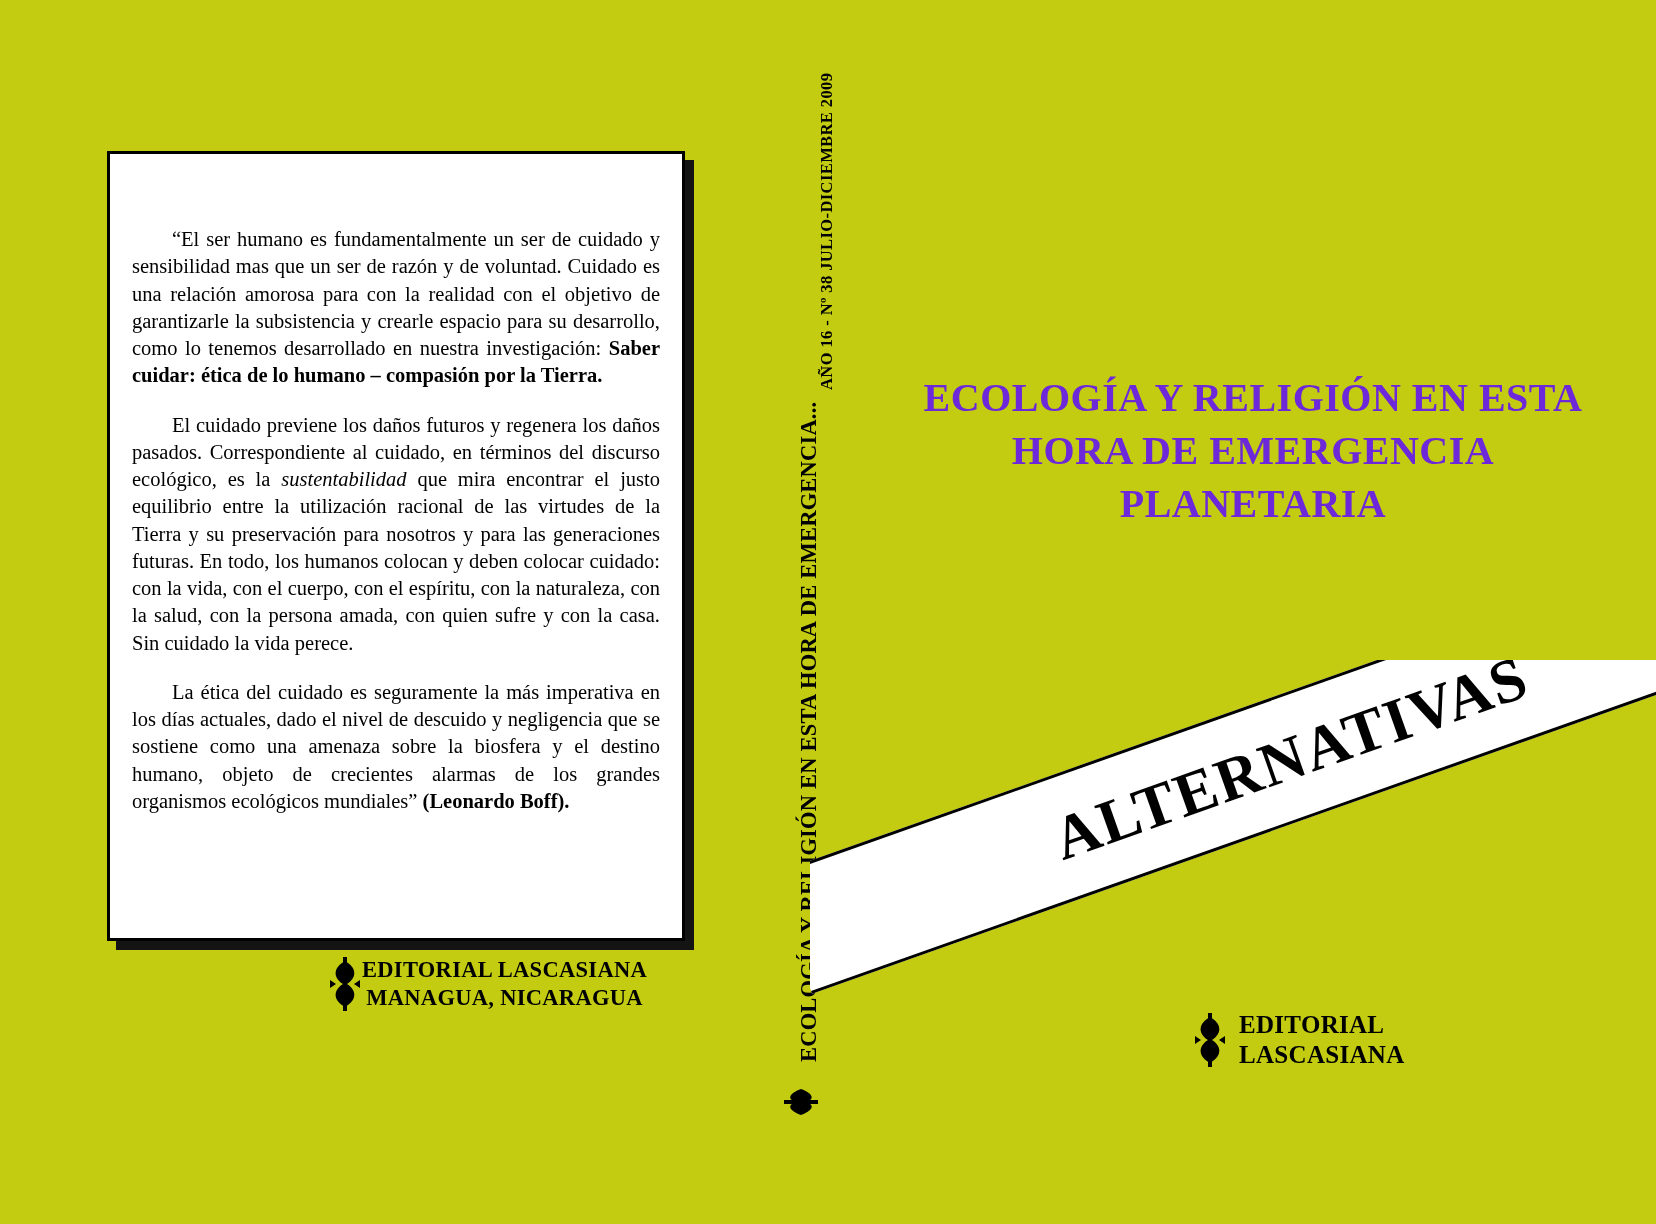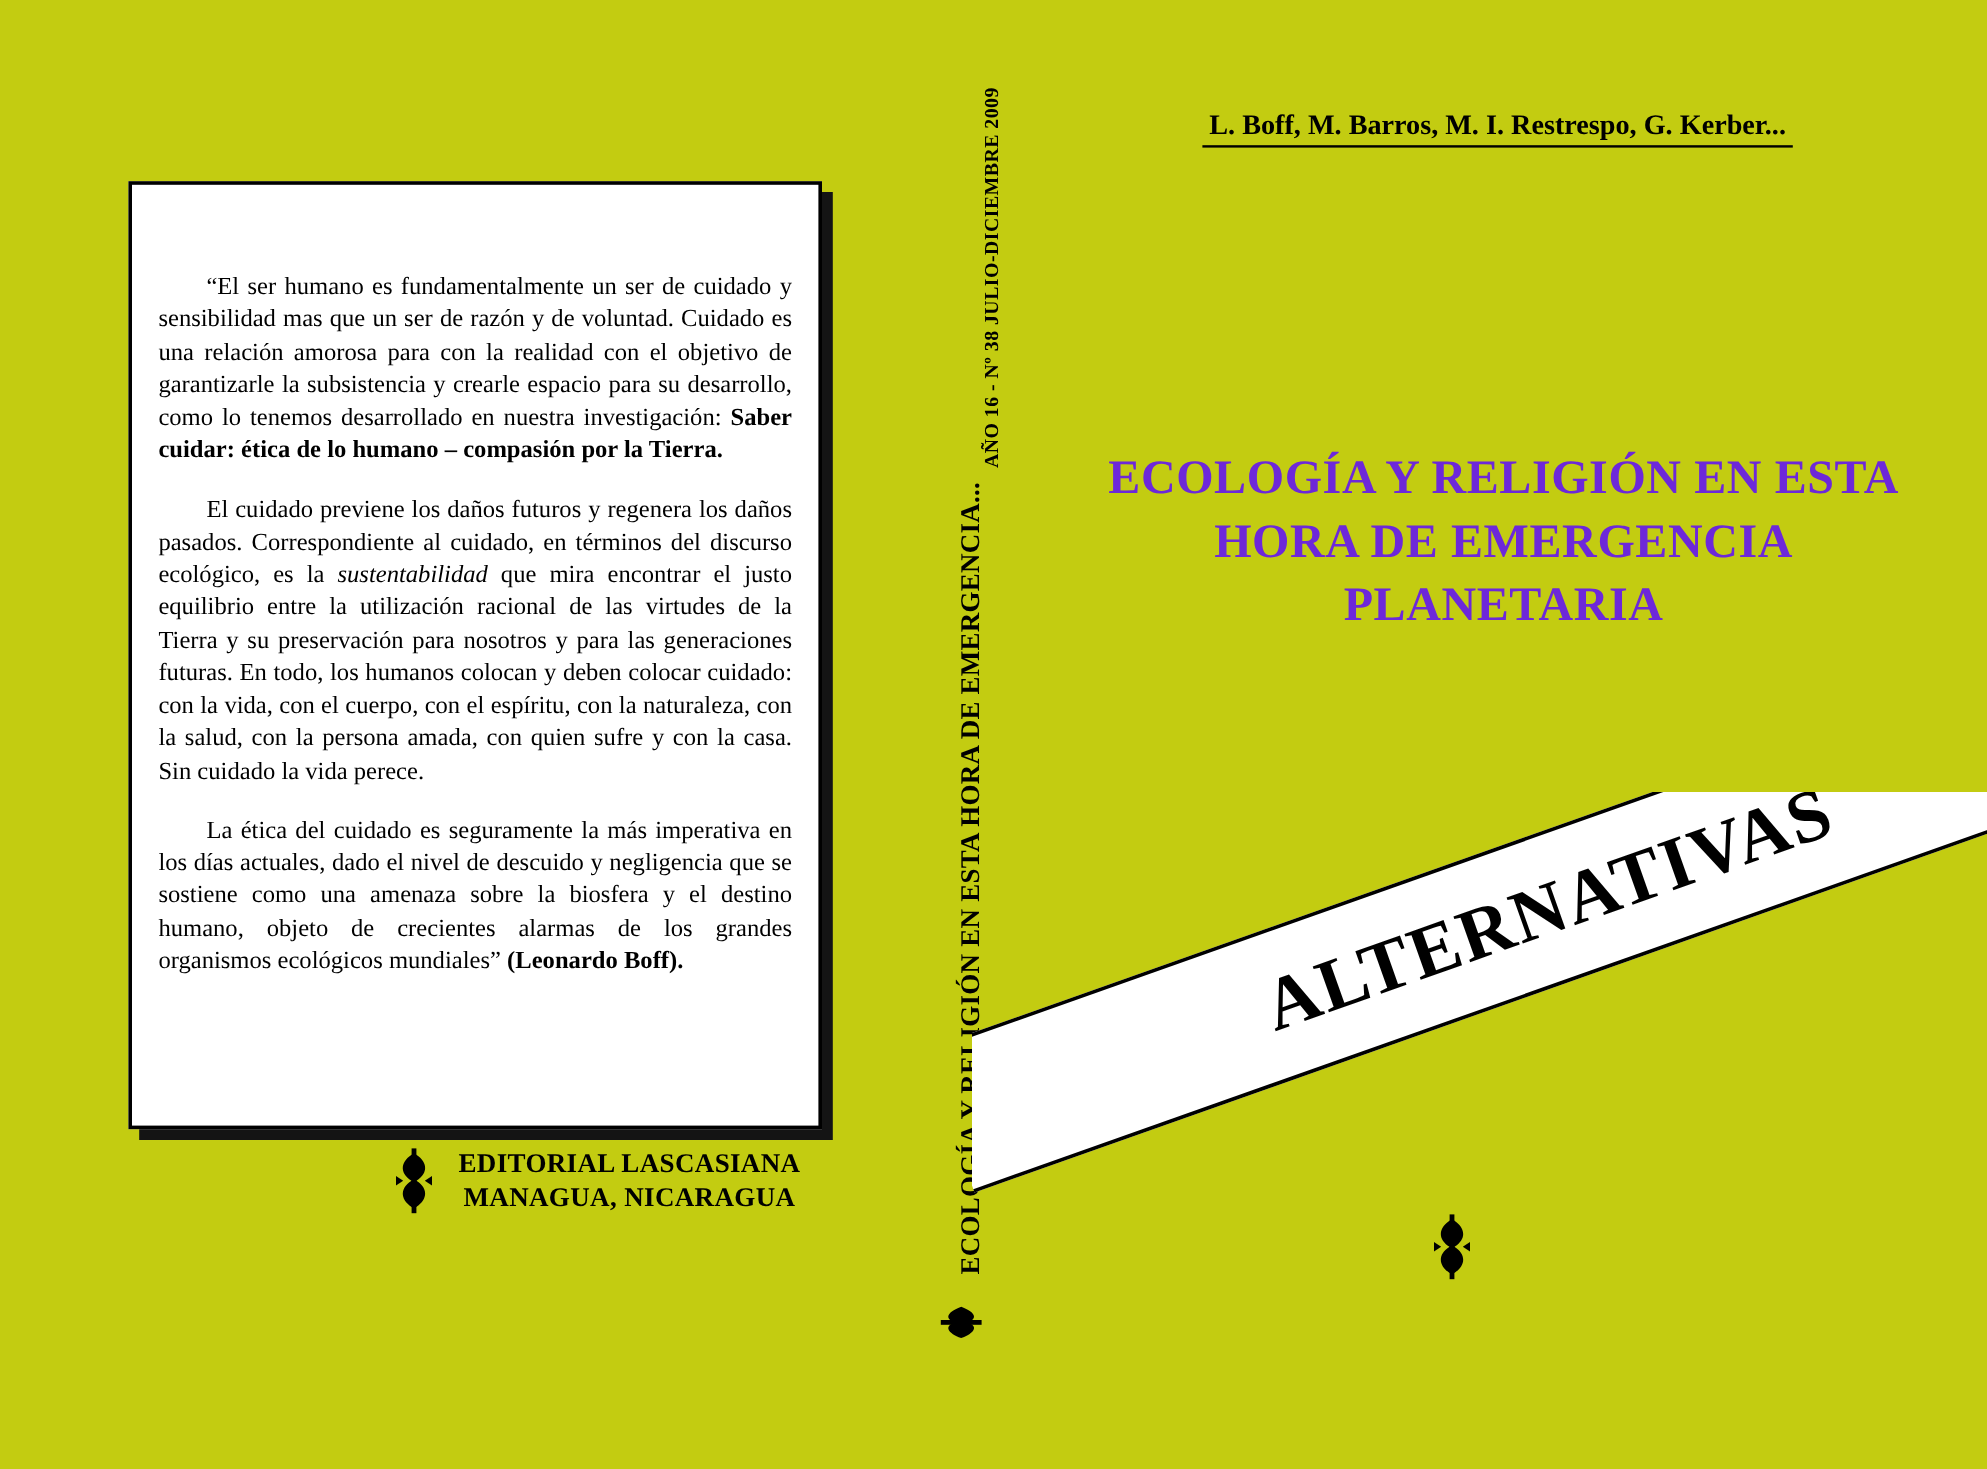--- a/index.html
+++ b/index.html
@@ -64,21 +64,21 @@
   .q-bold { font-weight: bold; }
   .q-italic { font-style: italic; }
 
   
   #back-publisher {
     position: absolute;
     left: 330px;
     top: 955px;
     display: flex;
     align-items: center;
-    gap: 22px;
+    gap: 2px;
   }
   #back-publisher .pub-text {
     font-weight: bold;
     font-size: 22.5px;
     line-height: 1.25;
     color: #000;
     letter-spacing: 0.3px;
     text-align: center;
   }
 
@@ -248,31 +248,34 @@
   <div class="spine-text" id="spine-issue">AÑO 16 - Nº 38 JULIO-DICIEMBRE 2009</div>
   <div class="spine-text" id="spine-title">ECOLOGÍA Y RELIGIÓN EN ESTA HORA DE EMERGENCIA...</div>
   <svg id="spine-fleuron" viewBox="0 0 38 34">
     <path d="M19 4 C8 8, 4 14, 14 17 C4 20, 8 26, 19 30 C30 26, 34 20, 24 17 C34 14, 30 8, 19 4 Z" fill="#000"></path>
     <rect x="2" y="15" width="34" height="4" fill="#000"></rect>
   </svg>
 </div>
 
 <div id="front-cover">
 
-  <div id="authors"><span>L. Boff, M. Barros, M. I. Restrespo, G. Kerber...</span></div>
 
   <div id="front-title">ECOLOGÍA Y RELIGIÓN EN ESTA HORA DE EMERGENCIA PLANETARIA</div>
 
   <div id="banner-wrap">
     <div id="banner">
       <span id="banner-text">ALTERNATIVAS</span>
     </div>
   </div>
 
   <div id="front-publisher">
     <svg class="fleuron" viewBox="0 0 30 58">
       <rect x="13" y="2" width="4" height="54" fill="#000"></rect>
       <path d="M15 6 C4 12, 2 22, 13 29 C2 36, 4 46, 15 52 C26 46, 28 36, 17 29 C28 22, 26 12, 15 6 Z" fill="#000"></path>
       <path d="M6 29 L0 25 L0 33 Z" fill="#000"></path>
       <path d="M24 29 L30 25 L30 33 Z" fill="#000"></path>
     </svg>
+    <div class="pub-text">
+      <div>EDITORIAL</div>
+      <div>LASCASIANA</div>
+    </div>
   </div>
 </div>
 
 </body></html>

